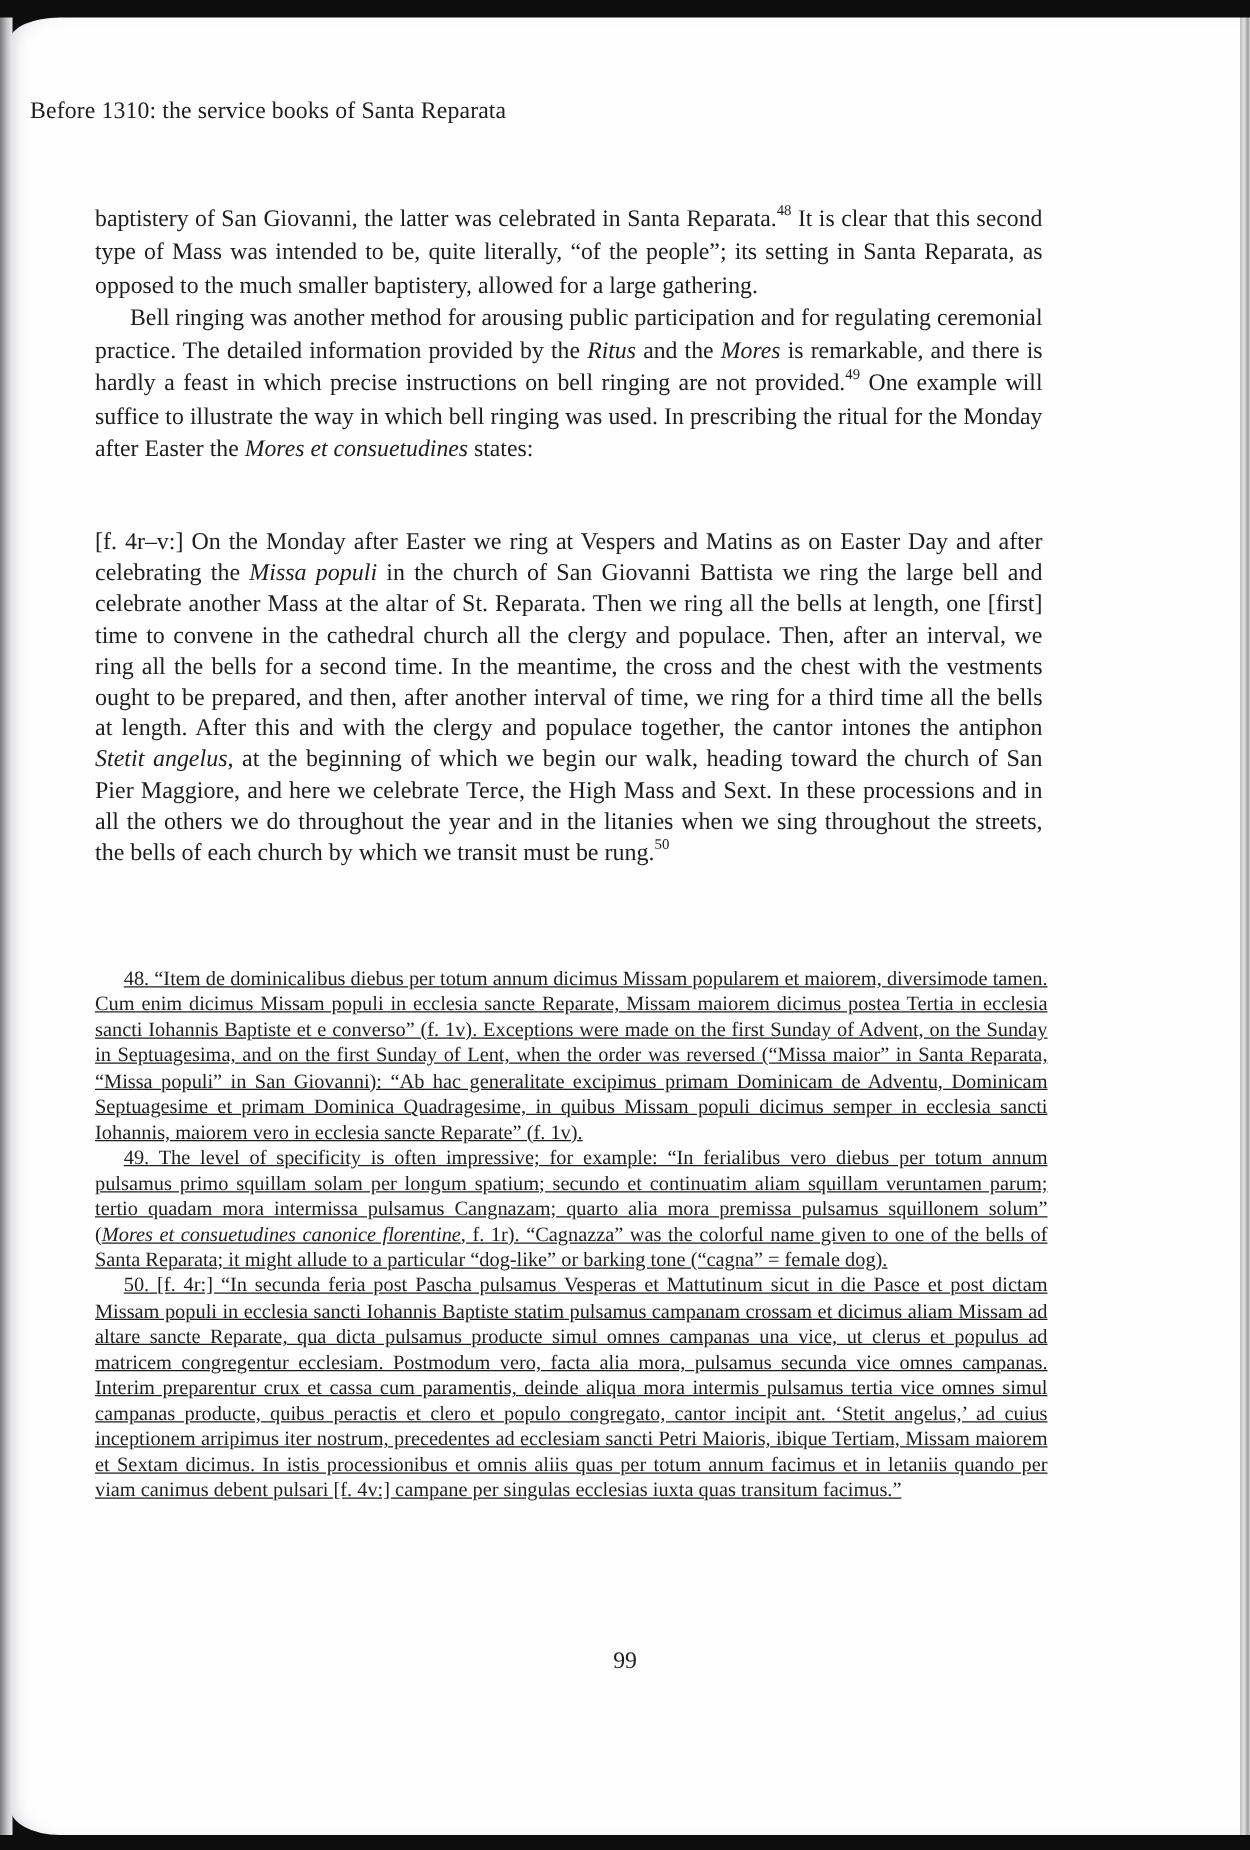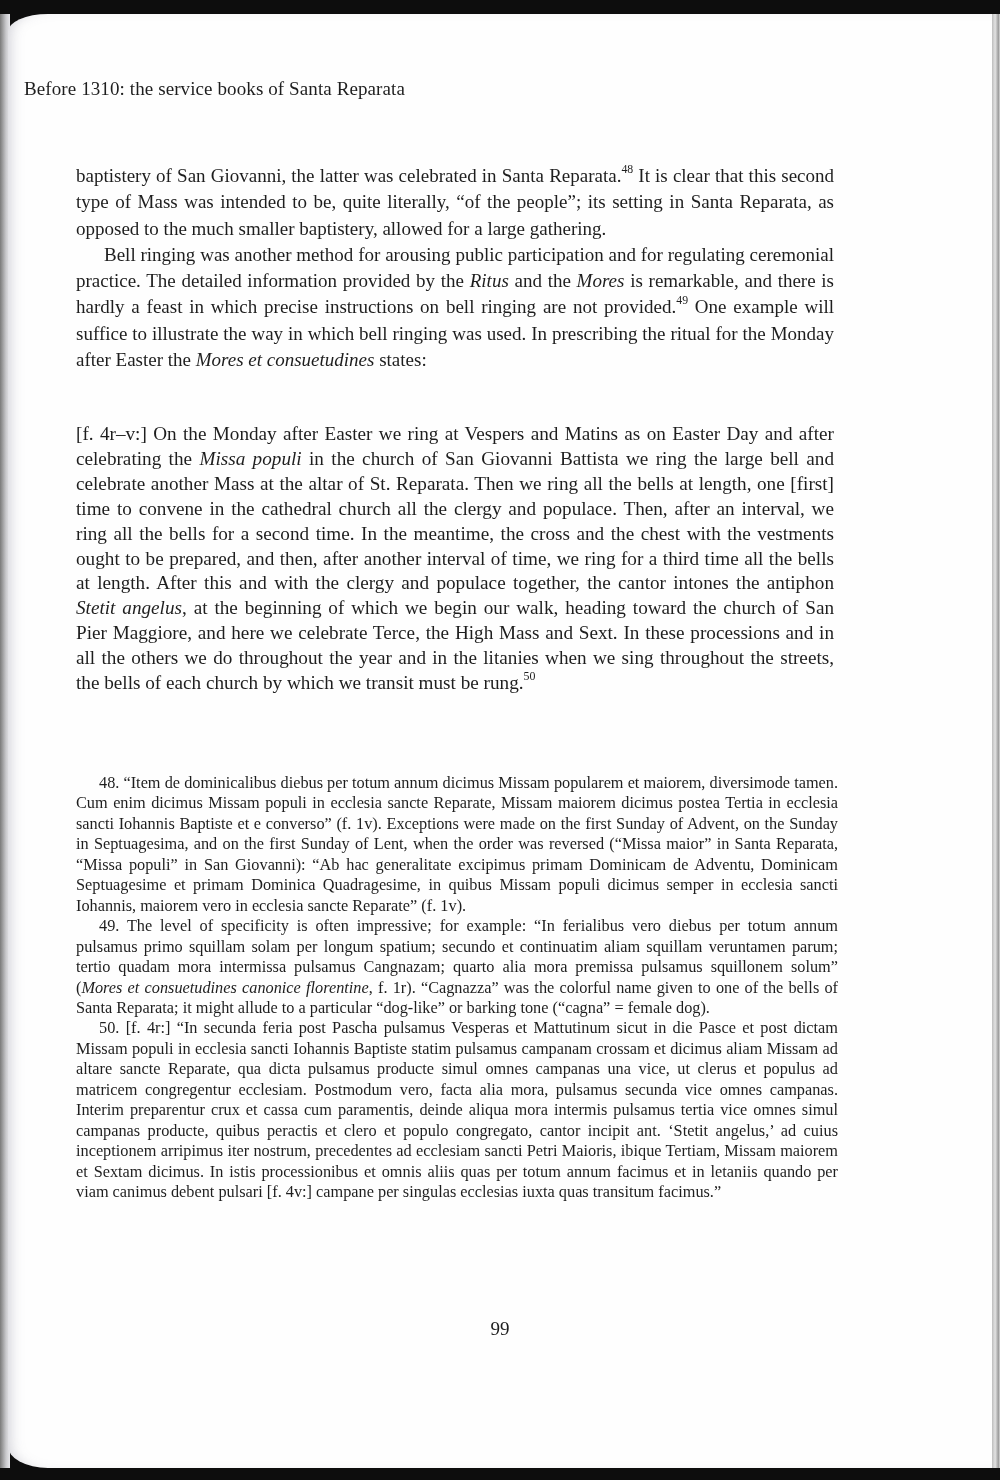--- a/index.html
+++ b/index.html
@@ -88,20 +88,21 @@
       left: 76px;
       top: 773px;
       width: 762px;
       font-size: 16.3px;
       line-height: 20.45px;
       text-align: justify;
     }
     .footnotes p {
       margin: 0;
       text-indent: 23px;
+      text-decoration: underline;
     }
     .page-number {
       position: absolute;
       top: 1318px;
       left: 0;
       width: 1000px;
       text-align: center;
       font-size: 19px;
     }
     i { font-style: italic; }

